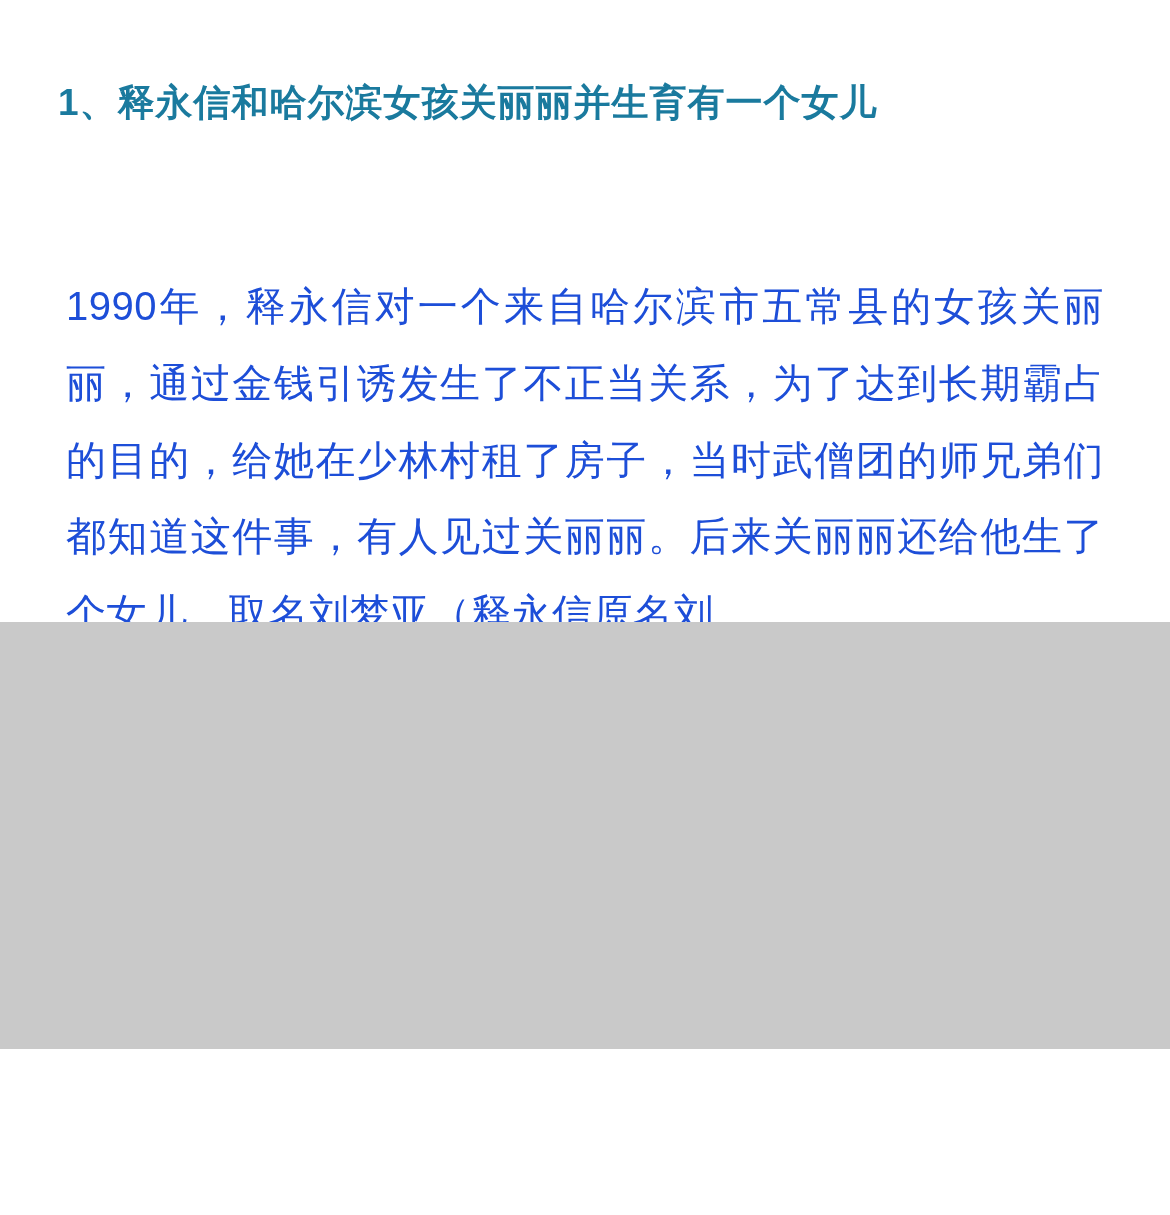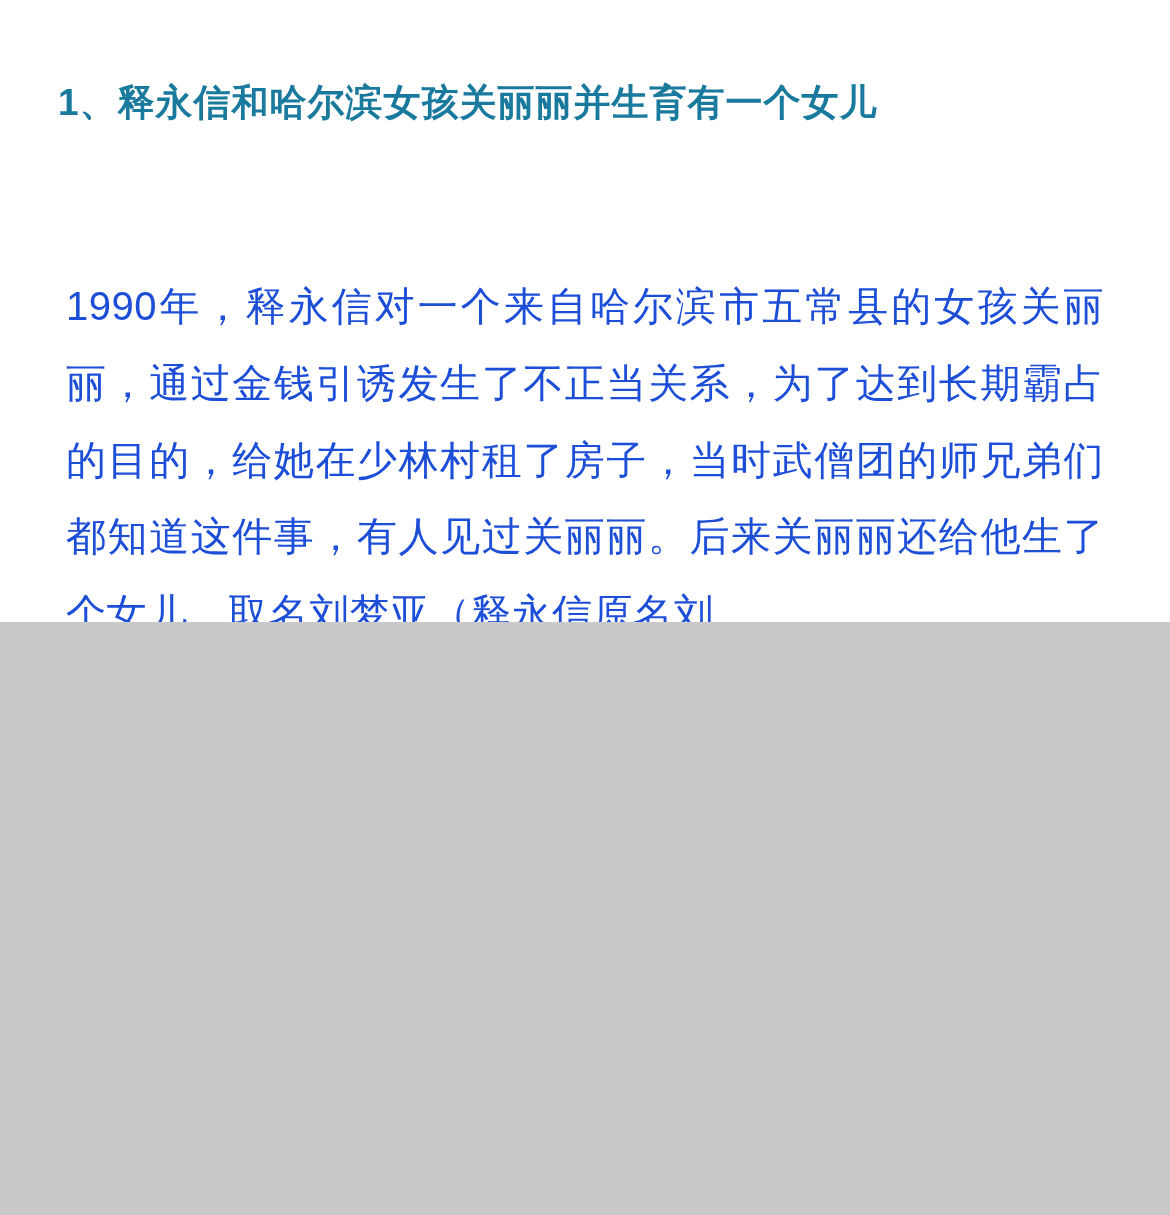--- a/index.html
+++ b/index.html
@@ -12,21 +12,21 @@
     background: #ffffff;
     font-family: "Liberation Sans", sans-serif;
     overflow: hidden;
     position: relative;
   }
   .page {
     position: absolute;
     top: 0;
     left: 0;
     width: 1170px;
-    height: 1215px;
+    height: 1049px;
     background: #ffffff;
     overflow: hidden;
   }
   .article {
     position: absolute;
     top: 0;
     left: 0;
     width: 1170px;
     padding: 0;
   }

